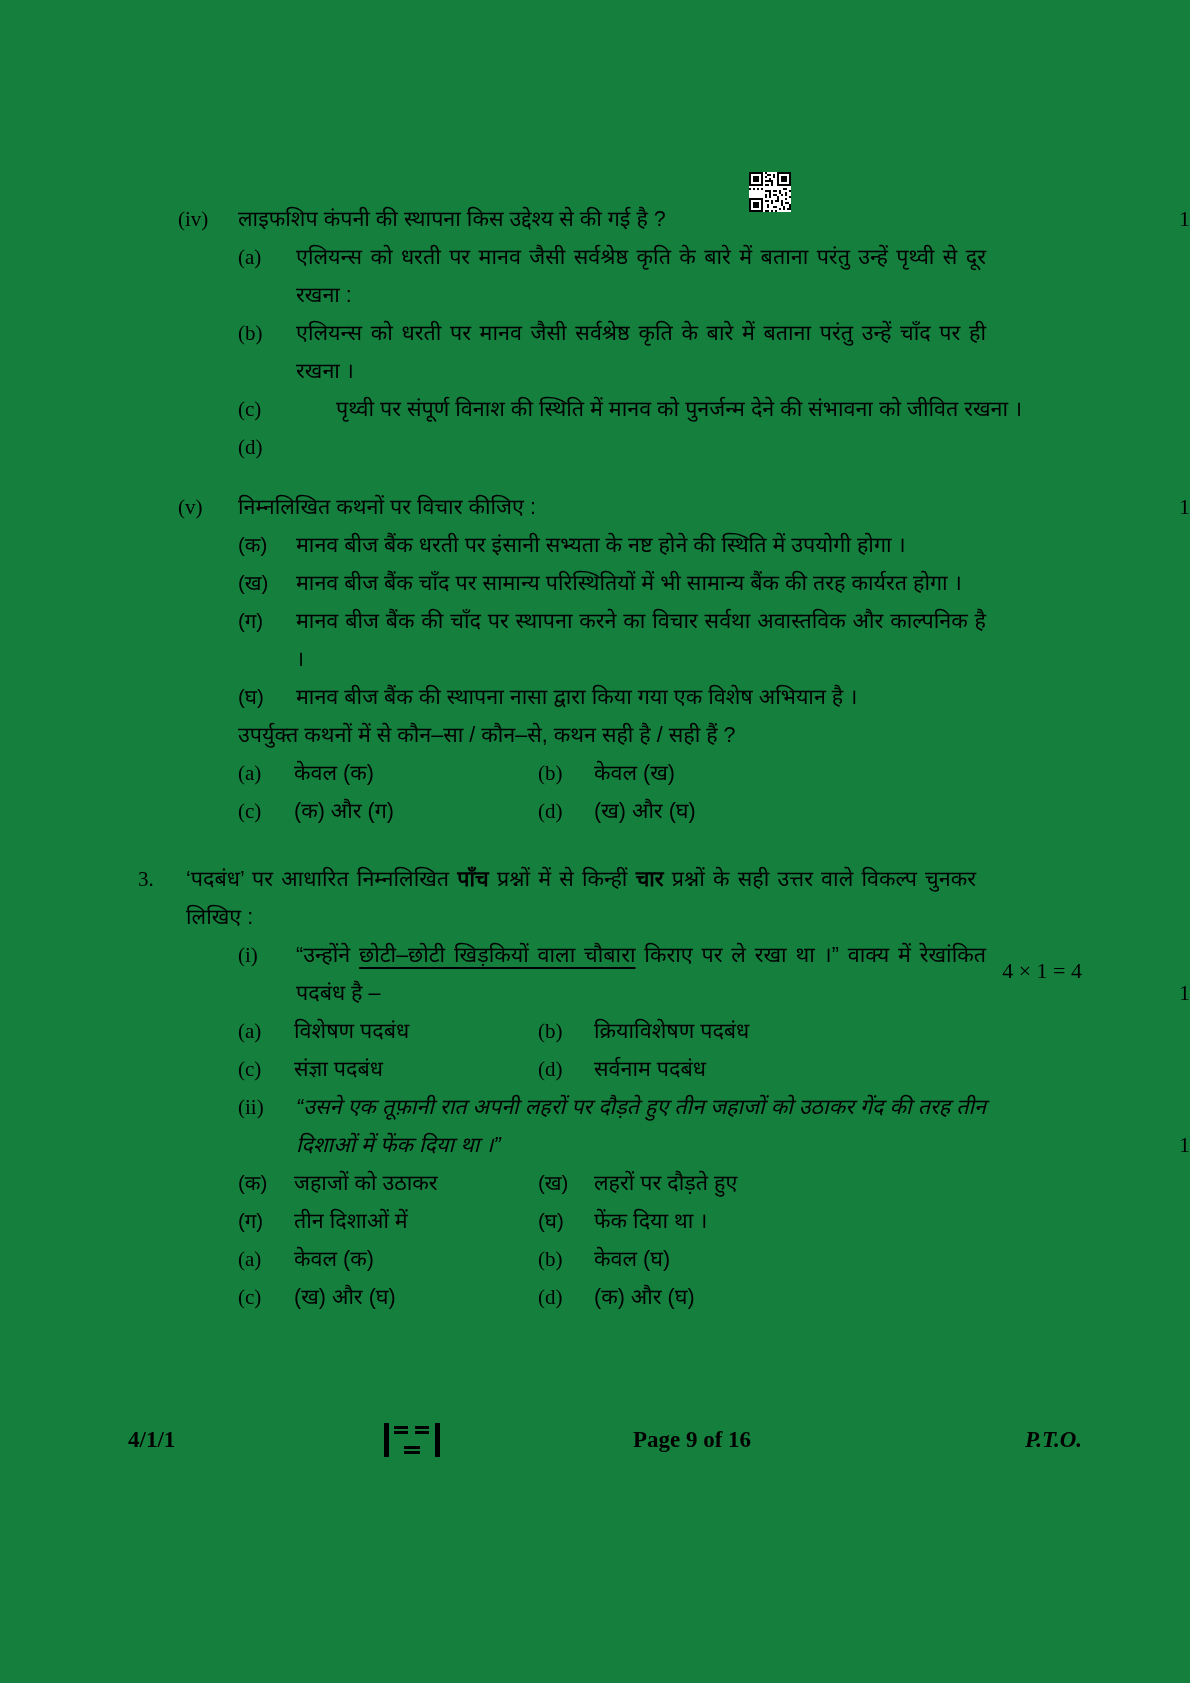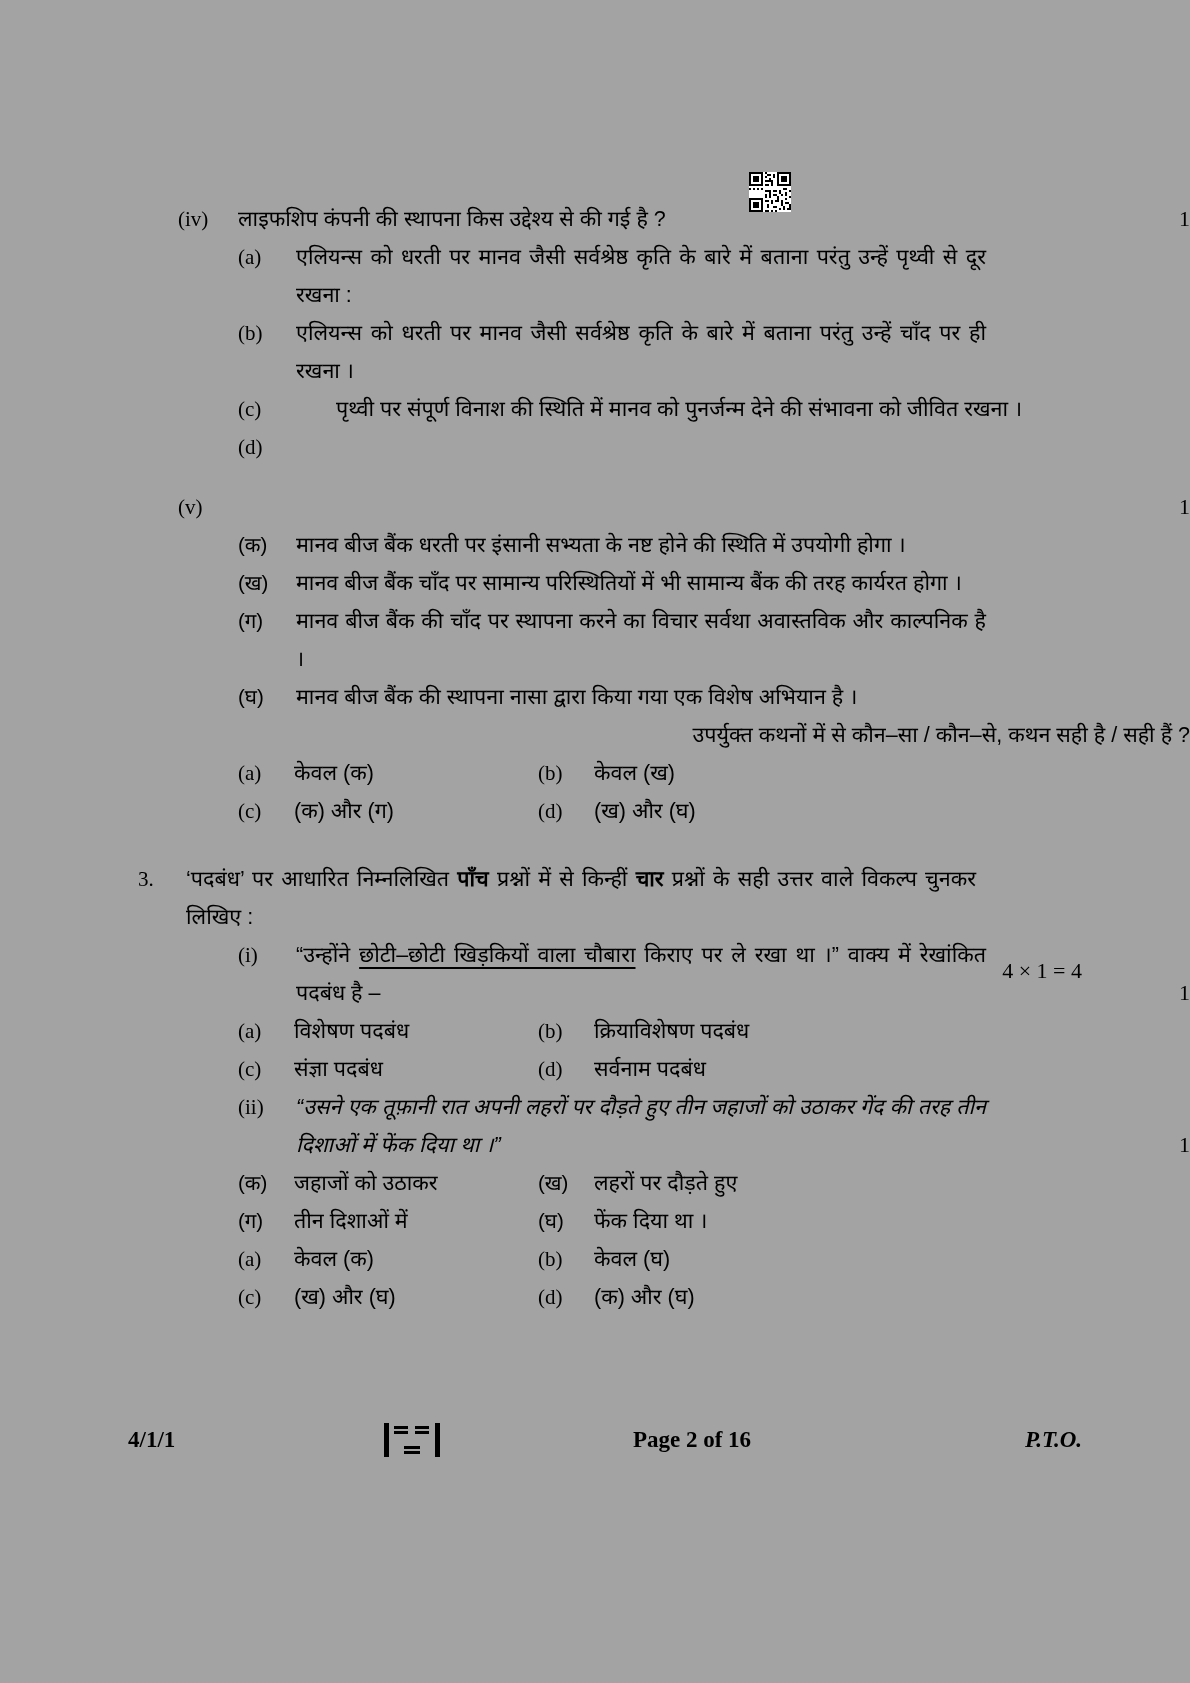--- a/index.html
+++ b/index.html
@@ -11,21 +11,21 @@
     width: 1190px;
     height: 1683px;
     position: relative;
     font-family: "Liberation Serif", "DejaVu Serif", serif;
     color: #000000;
     overflow: hidden;
   }
   .page {
     position: absolute;
     inset: 0;
-    background: #a3a3a3;
+    background: #15803d;
   }
 
   
   .qr-wrap {
     position: absolute;
     left: 749px;
     top: 172px;
     width: 42px;
     height: 40px;
   }
@@ -110,21 +110,20 @@
   }
   .opt-txt {
     font-family: "Liberation Sans","DejaVu Sans",sans-serif;
     font-size: 21.5px;
   }
 
   .plain-line {
     font-family: "Liberation Sans","DejaVu Sans",sans-serif;
     font-size: 21.5px;
     line-height: 38px;
-    text-align: right;
   }
 
   b, .bold { font-weight: 700; }
 
   .uline { text-decoration: underline; text-underline-offset: 5px; }
   .gap-md { height: 22px; }
   .gap-lg { height: 30px; }
 
   
   .footer {
@@ -263,20 +262,21 @@
     </div>
 
     <div class="qrow">
       <div class="marker m-abc">(d)</div>
     </div>
 
     <div class="gap-md"></div>
 
     <div class="qrow">
       <div class="marker m-rom">(v)</div>
+      <div class="body-text nojust" style="max-width:700px;">निम्नलिखित कथनों पर विचार कीजिए :</div>
       <div class="marks" style="top:0;">1</div>
     </div>
 
     <div class="qrow">
       <div class="marker m-dev">(क)</div>
       <div class="body-text nojust" style="max-width:690px;">मानव बीज बैंक धरती पर इंसानी सभ्यता के नष्ट होने की स्थिति में उपयोगी होगा ।</div>
     </div>
 
     <div class="qrow">
       <div class="marker m-dev">(ख)</div>
@@ -413,17 +413,17 @@
         <rect x="2" y="3" width="5" height="34" fill="#000"></rect>
         <rect x="53" y="3" width="5" height="34" fill="#000"></rect>
         <rect x="12" y="6" width="14" height="3" fill="#000"></rect>
         <rect x="12" y="11" width="14" height="3" fill="#000"></rect>
         <rect x="33" y="6" width="14" height="3" fill="#000"></rect>
         <rect x="33" y="11" width="14" height="3" fill="#000"></rect>
         <rect x="22" y="26" width="16" height="3" fill="#000"></rect>
         <rect x="22" y="31" width="16" height="3" fill="#000"></rect>
       </svg>
     </div>
-    <div class="f-page">Page 2 of 16</div>
+    <div class="f-page">Page 9 of 16</div>
     <div class="f-pto">P.T.O.</div>
   </div>
 
 </div>
 
 </body></html>

